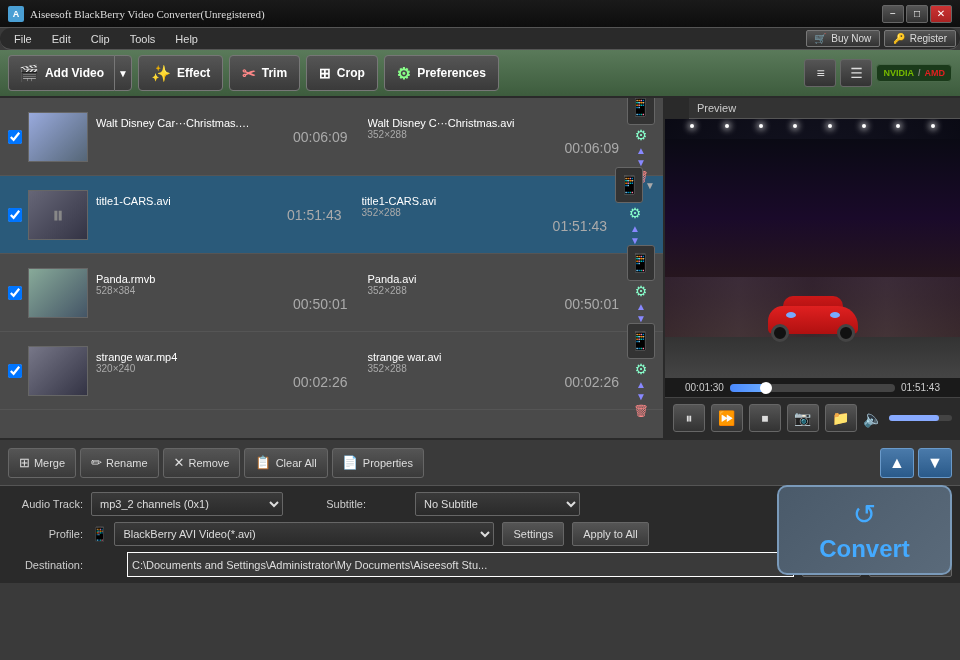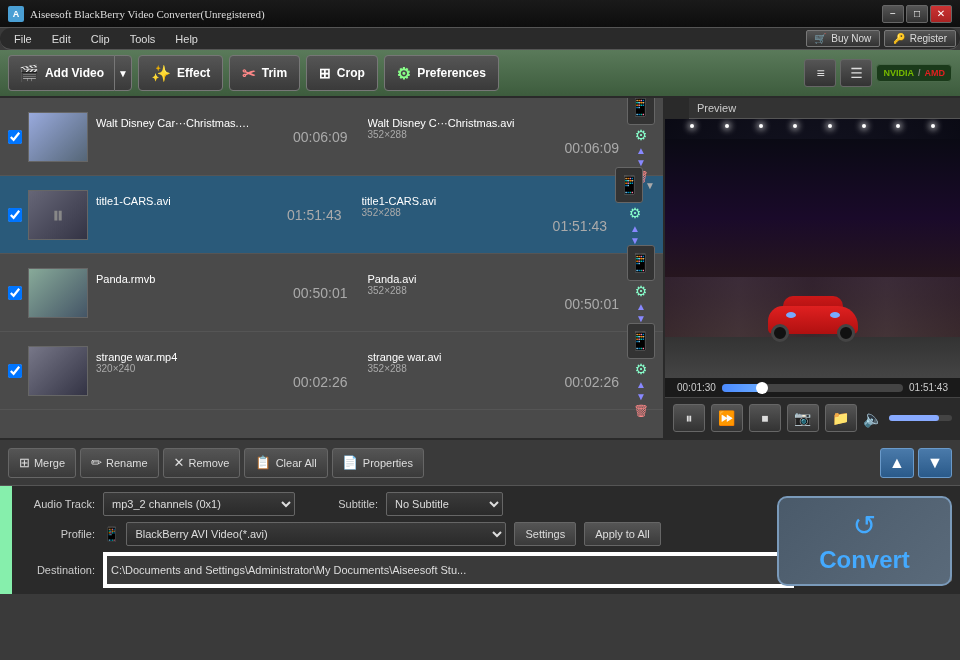--- a/index.html
+++ b/index.html
@@ -277,21 +277,21 @@
     #preview-video {
       width: 100%;
       flex: 1;
       background: #000;
       position: relative;
       overflow: hidden;
     }
 
     #preview-progress {
       background: #1a1a1a;
-      padding: 4px 12px;
+      padding: 4px 20px;
       display: flex;
       align-items: center;
       gap: 6px;
       border-top: 1px solid #444;
     }
     .time-label {
       color: #ccc;
       font-size: 10px;
       white-space: nowrap;
     }
@@ -413,30 +413,31 @@
       background: linear-gradient(to bottom, #3a3a3a, #2a2a2a);
       border: 1px solid #666;
       color: #ddd;
       height: 24px;
       font-size: 11px;
       padding: 0 4px;
       cursor: pointer;
       border-radius: 2px;
     }
     .audio-select { width: 192px; }
-    .subtitle-select { width: 117px; }
+    .subtitle-select { width: 165px; margin-left: 41px; }
     .profile-select { width: 380px; }
     .dest-input {
       background: #3a3a3a;
-      border: 4px solid #ffffff;
+      border: 1px solid #ffffff;
       color: #ddd;
-      height: 36px;
+      height: 25px;
       font-size: 11px;
       padding: 0 4px;
       flex: 1;
+      margin-left: 36px;
     }
     .settings-btn {
       background: linear-gradient(to bottom, #555, #3a3a3a);
       border: 1px solid #666;
       color: #ddd;
       height: 24px;
       padding: 0 10px;
       cursor: pointer;
       font-size: 11px;
       border-radius: 2px;
@@ -471,21 +472,20 @@
       font-size: 24px;
       font-weight: bold;
       color: #4af;
       font-family: Arial, sans-serif;
     }
 
     #bottom-area {
       position: relative;
       background: #86efac;
       flex: 1;
-      padding-left: 12px;
     }
 
     
     .thumb-inner {
       width: 100%;
       height: 100%;
       position: relative;
       overflow: hidden;
     }
     .thumb-car .thumb-inner { background: linear-gradient(135deg, #9ad, #567); }
@@ -708,20 +708,21 @@
     </div>
 
     <div class="file-row">
       <input type="checkbox" class="file-checkbox" checked="" style="">
       <div class="file-thumb thumb-panda">
         <div class="thumb-inner"></div>
       </div>
       <div class="file-info">
         <div class="file-source">
           <div class="file-name">Panda.rmvb</div>
+          <div class="file-size">528×384</div>
           <div class="file-duration">00:50:01</div>
         </div>
         <div class="file-dest">
           <div class="file-name">Panda.avi</div>
           <div class="file-size">352×288</div>
           <div class="file-duration">00:50:01</div>
         </div>
       </div>
       <div class="file-actions">
         <div class="file-device-icon">📱</div>

